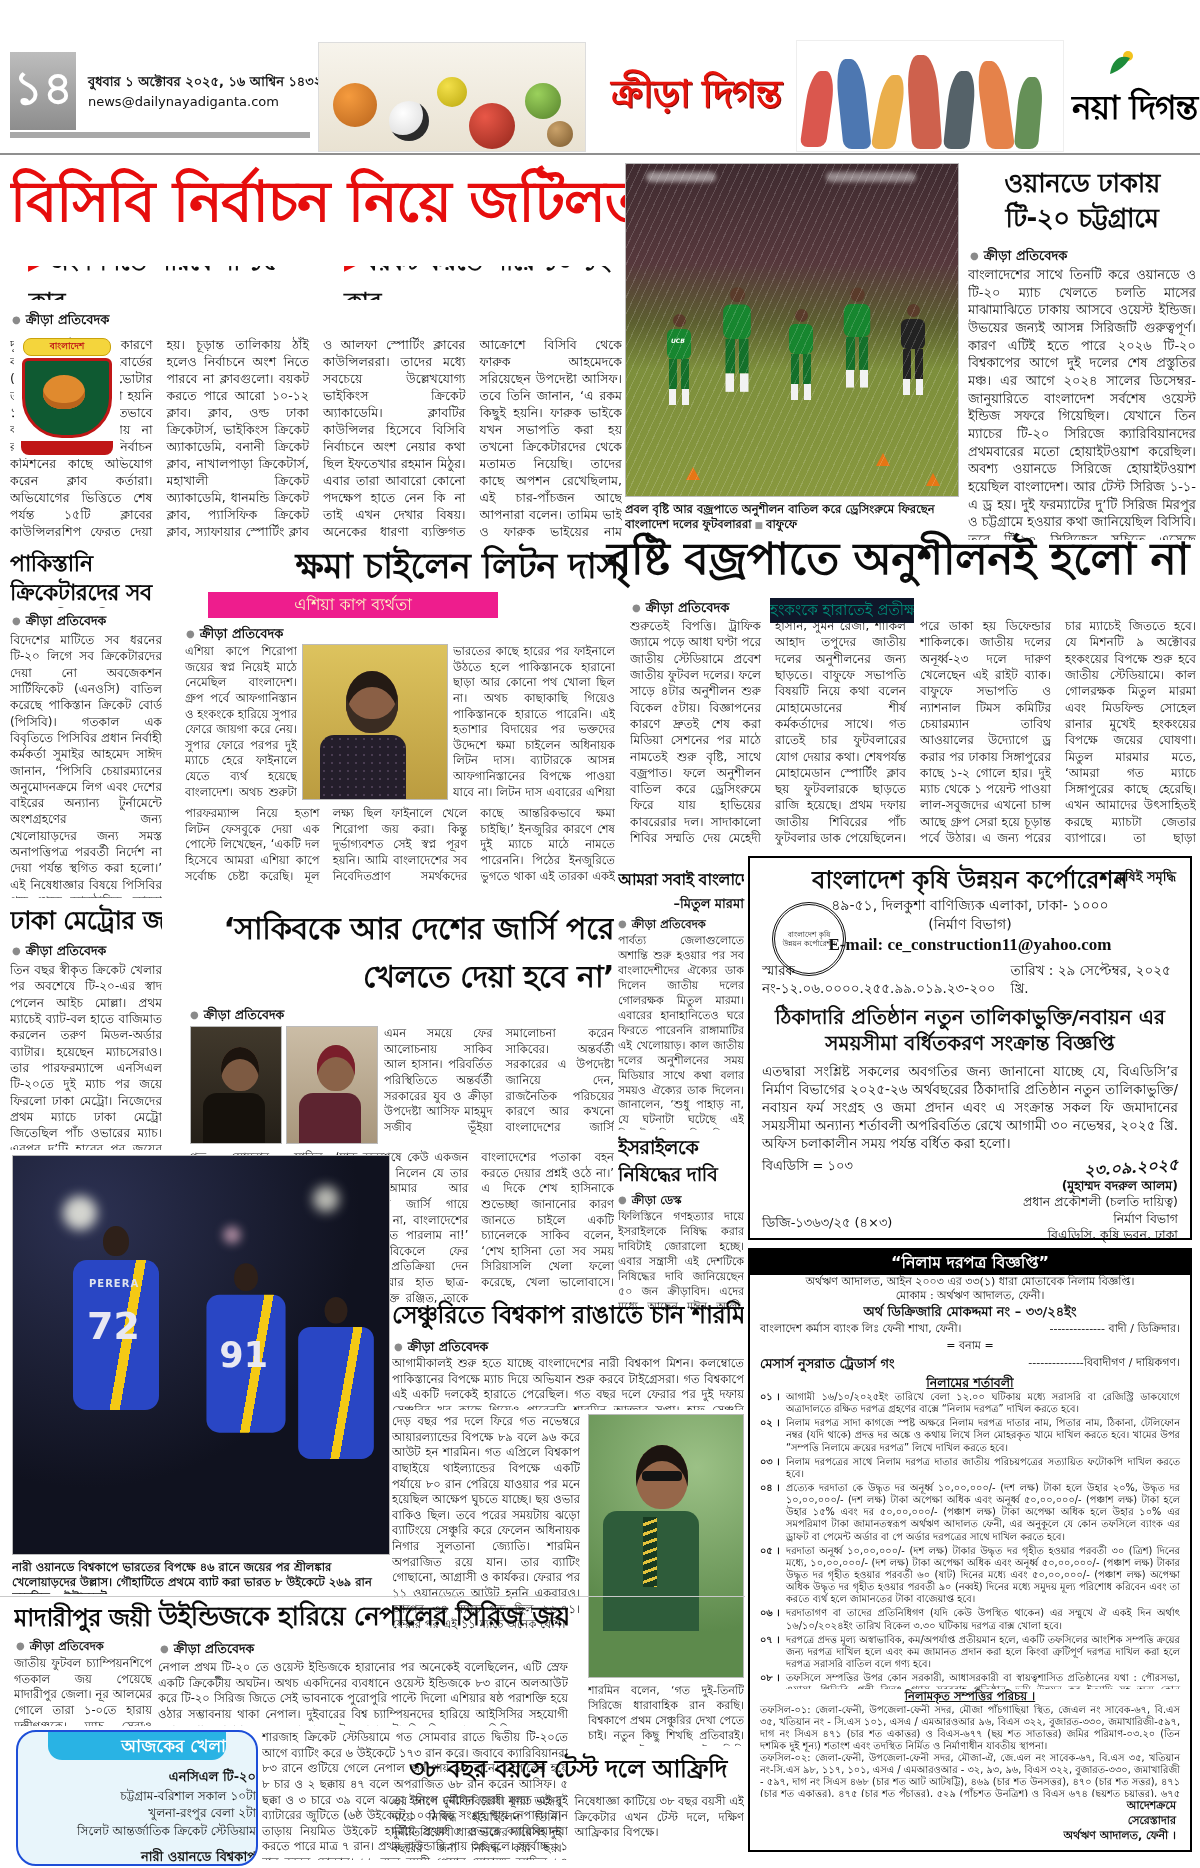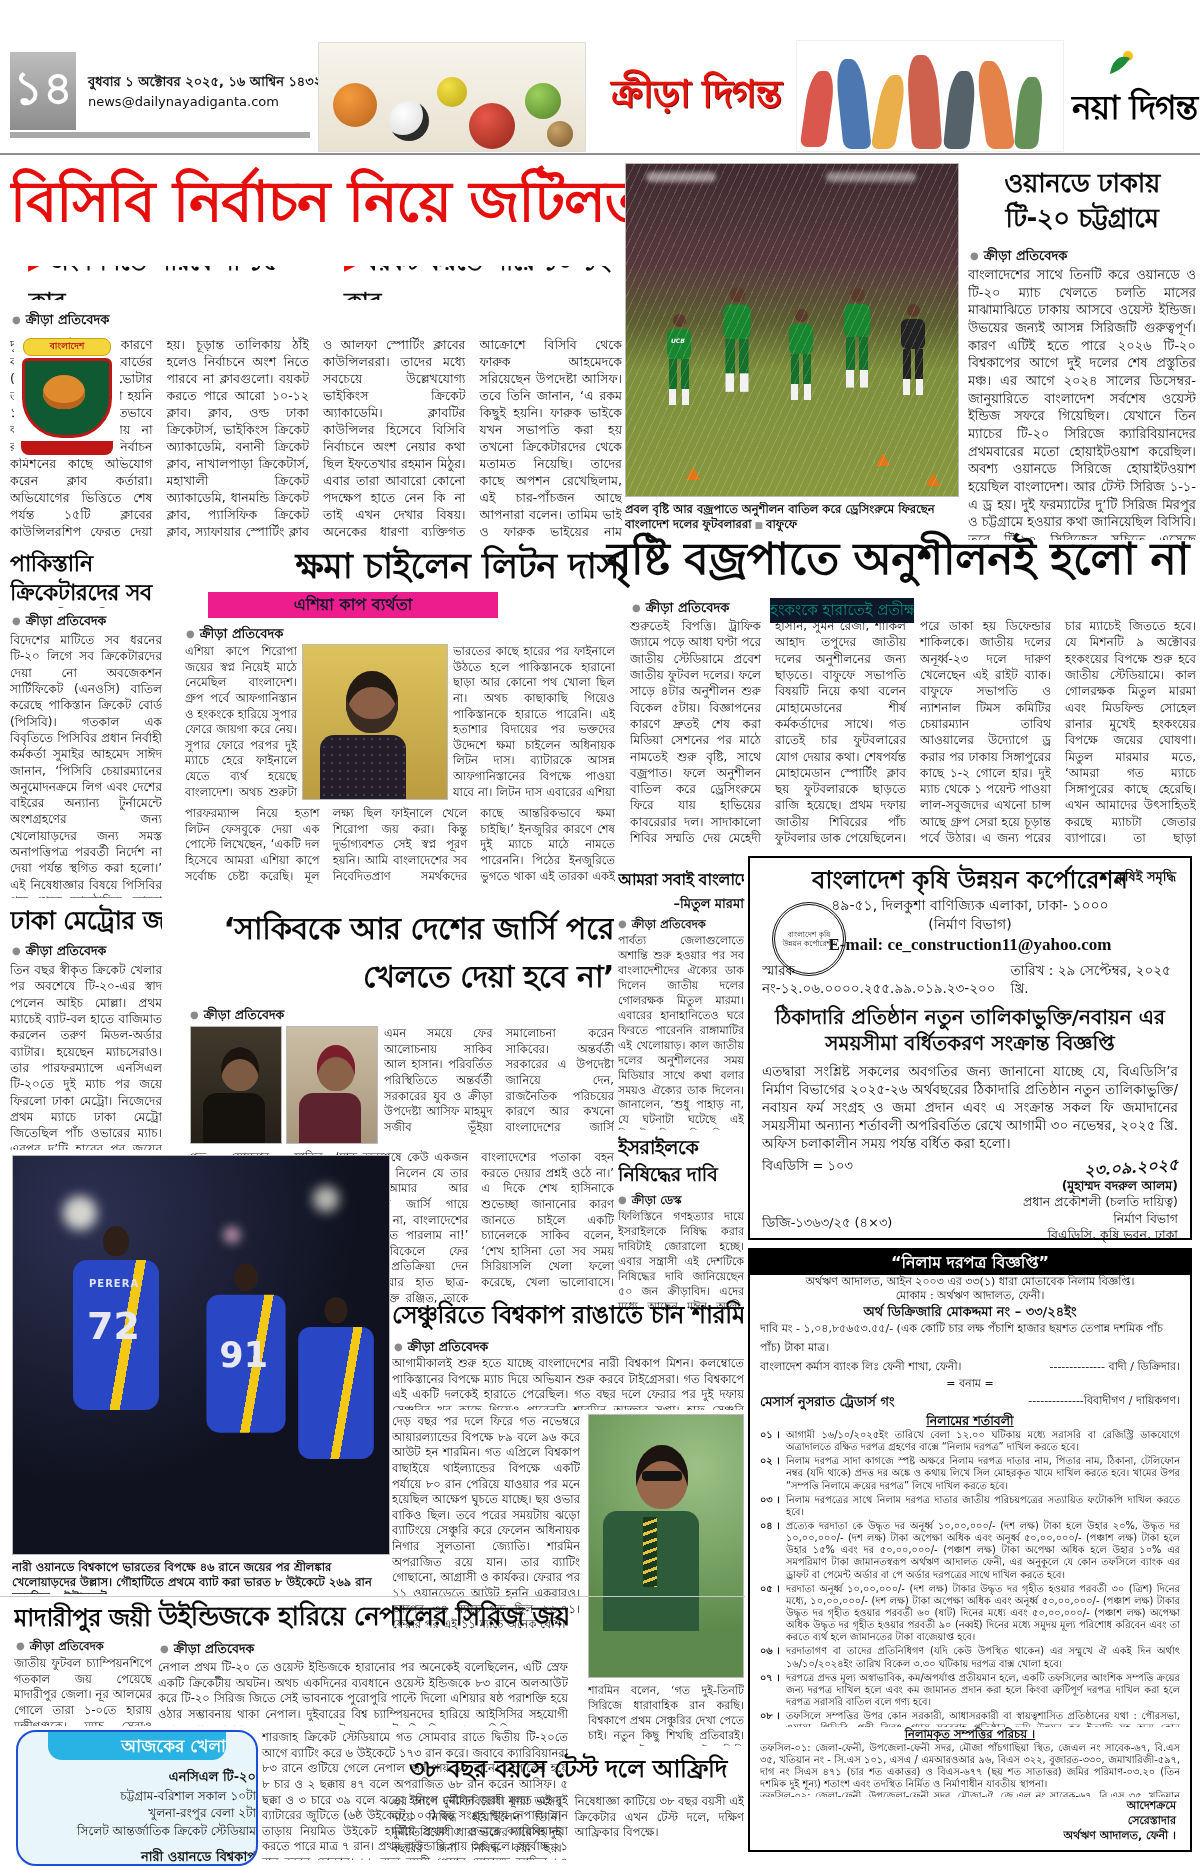--- a/index.html
+++ b/index.html
@@ -40,21 +40,21 @@
   
   .crest{position:absolute;left:14px;top:338px;width:106px;height:120px;background:#fff}
   .crest .ban{width:86px;height:16px;margin:0 auto;background:#f4d53c;border:1px solid #caa20a;border-radius:8px;
               color:#c01616;font-size:9px;font-weight:bold;text-align:center;line-height:15px}
   .crest .shield{width:84px;height:74px;margin:2px auto 0;background:#0f5a32;border:3px solid #c01616;
                  border-radius:6px 6px 40px 40px;position:relative}
   .crest .tiger{position:absolute;left:18px;top:14px;width:42px;height:34px;background:#e08a2e;border-radius:50% 50% 45% 45%;
                 box-shadow:inset 0 -6px 0 #b9641c}
   .crest .rib{width:92px;height:14px;margin:3px auto 0;background:#c01616;border-radius:0 0 8px 8px}
   
-  .plabel{background:#ee1d8d;color:#0f172a;font-weight:700;font-size:16px;text-align:center;line-height:26px;overflow:hidden;white-space:nowrap}
+  .plabel{background:#ee1d8d;color:#fef9c3;font-weight:400;font-size:16px;text-align:center;line-height:26px;overflow:hidden;white-space:nowrap}
   .teal-sub{color:#00927c;font-weight:400;font-size:15px;background:#0f172a;white-space:nowrap}
   
   .fig{position:absolute;width:30px}
   .fig i{display:block}
   .fig .hd{width:13px;height:13px;border-radius:50%;background:#5a3b2a;margin:0 auto}
   .fig .tr{width:24px;height:30px;background:#17862f;border-radius:6px;margin:2px auto 0;position:relative}
   .fig .tr b{position:absolute;left:4px;top:8px;color:#fff;font-size:6px;font-weight:bold}
   .fig .lg{width:20px;height:30px;margin:0 auto;background:linear-gradient(90deg,#14702a 0 8px,transparent 8px 12px,#14702a 12px 20px)}
   .fig .sk{width:20px;height:16px;margin:0 auto;background:linear-gradient(90deg,#f2f2f2 0 7px,transparent 7px 13px,#f2f2f2 13px 20px)}
   .fig.dark .tr{background:#222}.fig.dark .lg{background:linear-gradient(90deg,#222 0 8px,transparent 8px 12px,#222 12px 20px)}
@@ -400,21 +400,20 @@
   <section>
     <h2 class="abs hl" style="left:392px;top:1752px;width:352px;height:34px;margin:0;font-size:24px;line-height:34px;white-space:nowrap;overflow:hidden;text-align:center">৩৮ বছর বয়সে টেস্ট দলে আফ্রিদি</h2>
     <div class="abs body cols2" style="left:392px;top:1794px;width:352px;height:68px;font-size:11.5px">এর আগে দুর্নীতিবিরোধী ধারা ভঙ্গের দায়ে নিষিদ্ধ হয়েছিলেন তিনি। দুর্নীতিবিরোধী ধারা ভঙ্গের দায়েসহ দুই বছরের জন্য নিষিদ্ধ করা হয়। নিষেধাজ্ঞা কাটিয়ে ৩৮ বছর বয়সী এই ক্রিকেটার এখন টেস্ট দলে, দক্ষিণ আফ্রিকার বিপক্ষে।</div>
   </section>
 
   <section class="abs auction" style="left:748px;top:1248px;width:444px;height:604px">
     <div class="aucbar">“নিলাম দরপত্র বিজ্ঞপ্তি”</div>
     <div class="c s10">অর্থঋণ আদালত, আইন ২০০৩ এর ৩৩(১) ধারা মোতাবেক নিলাম বিজ্ঞপ্তি।</div>
     <div class="c s10">মোকাম : অর্থঋণ আদালত, ফেনী।</div>
     <div class="c s12">অর্থ ডিক্রিজারি মোকদ্দমা নং – ৩৩/২৪ইং</div>
-    <div class="s10" style="padding:0 10px">দাবি মং - ১,০৪,৮৫৬৫৩.৫৫/- (এক কোটি চার লক্ষ পঁচাশি হাজার ছয়শত তেপান্ন দশমিক পাঁচ পাঁচ) টাকা মাত্র।</div>
     <div class="aucrow">
       <span style="font-weight:400;font-size:11px">বাংলাদেশ কর্মাস ব্যাংক লিঃ ফেনী শাখা, ফেনী।</span>
       <span>-------------- বাদী / ডিক্রিদার।</span>
     </div>
     <div class="c s10">= বনাম =</div>
     <div class="aucrow">
       <span style="font-weight:700;font-size:13px">মেসার্স নুসরাত ট্রেডার্স গং</span>
       <span>--------------বিবাদীগণ / দায়িকগণ।</span>
     </div>
     <div class="c" style="font-weight:800;font-size:12.5px;text-decoration:underline">নিলামের শর্তাবলী</div>

